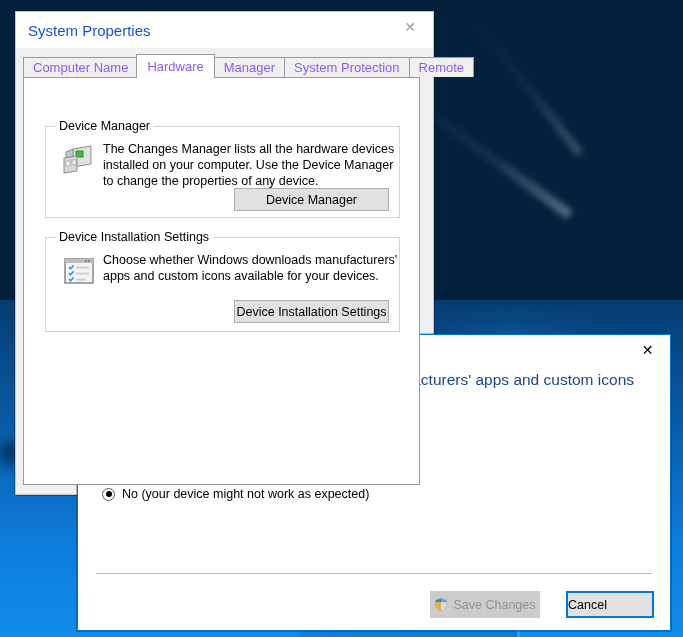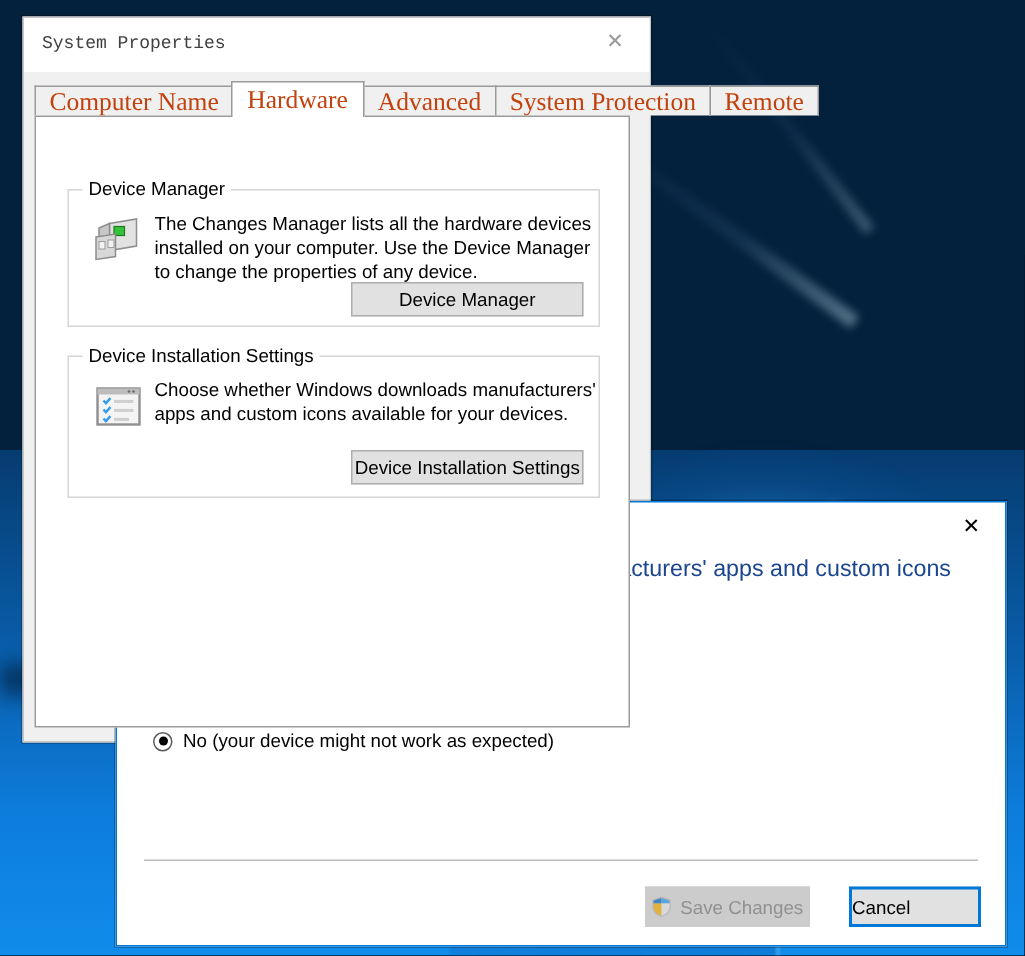--- a/index.html
+++ b/index.html
@@ -92,24 +92,23 @@
     box-sizing: border-box;
   }
   #sysprops .titlebar {
     height: 36px;
     background: #ffffff;
     position: relative;
   }
   #sysprops .title-text {
     position: absolute;
     left: 12px; top: 10px;
-    font-size: 12px;
-    color: #404040;
+    font-size: 15px;
+    color: #1d4ed8;
     white-space: nowrap;
-    font-family: Liberation Mono, monospace;
   }
   #sysprops .wclose {
     position: absolute;
     right: 0; top: 0;
     width: 46px; height: 30px;
     display: flex; align-items: center; justify-content: center;
     color: #9a9a9a;
     font-size: 14px;
     line-height: 1;
   }
@@ -124,29 +123,28 @@
     position: absolute;
     left: 7px; top: 7px;
     height: 22px;
     display: flex;
     align-items: flex-end;
   }
   .tab {
     height: 20px;
     padding: 0 9px;
     margin-right: -1px;
-    font-size: 17px;
-    color: #c2410c;
+    font-size: 13px;
+    color: #8b5cf6;
     line-height: 20px;
     background: #f0f0f0;
     border: 1px solid #9a9a9a;
     border-bottom: none;
     box-sizing: border-box;
     white-space: nowrap;
-    font-family: Liberation Serif, serif;
   }
   .tab.active {
     height: 24px;
     line-height: 23px;
     background: #ffffff;
     border-color: #9a9a9a;
     position: relative;
     z-index: 3;
     margin: 0 -1px -1px -1px;
     padding: 0 10px;
@@ -320,21 +318,21 @@
   <div class="titlebar">
     <div class="title-text">System Properties</div>
     <div class="wclose">✕</div>
   </div>
 
   <div class="body">
 
     <div class="tabstrip">
       <div class="tab">Computer Name</div>
       <div class="tab active">Hardware</div>
-      <div class="tab">Advanced</div>
+      <div class="tab">Manager</div>
       <div class="tab">System Protection</div>
       <div class="tab">Remote</div>
     </div>
 
     <div class="tabpanel">
 
       <div class="groupbox" style="left:21px; top:25px; width:355px; height:92px;">
         <span class="gb-title">Device Manager</span>
 
         <div class="gb-icon">

